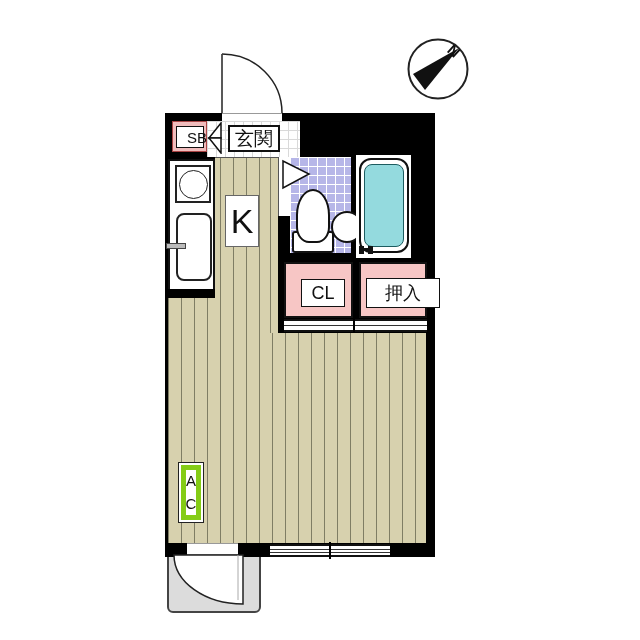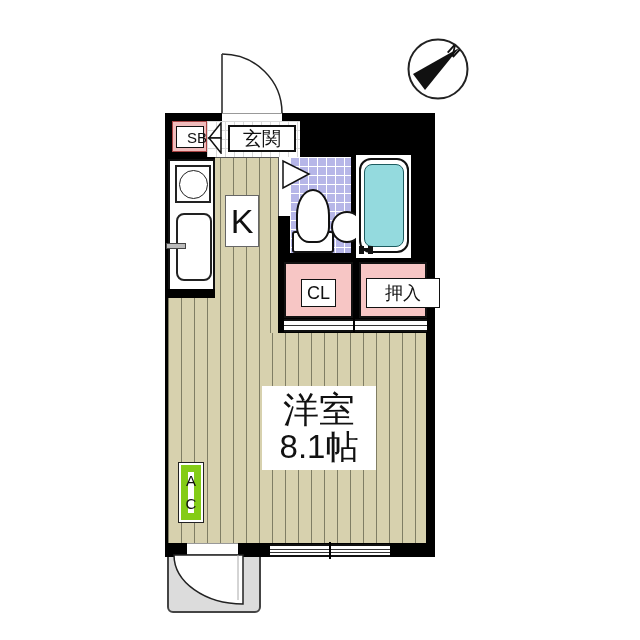--- a/index.html
+++ b/index.html
@@ -54,21 +54,21 @@
     <div class="label-box" style="position:absolute;left:3px;top:4px;width:28px;height:22px;border-width:1.5px;">
       <span style="font-size:15px;margin-left:14px;">SB</span>
     </div>
   </div>
 
   <svg class="abs" style="left:207px;top:122px;" width="16" height="32" viewBox="0 0 16 32">
     <polygon points="14,1 2,16 14,16" fill="#fff" stroke="#111" stroke-width="1.5"></polygon>
     <polygon points="14,31 2,16 14,16" fill="#fff" stroke="#111" stroke-width="1.5"></polygon>
   </svg>
 
-  <div class="abs label-box" style="left:228px;top:125px;width:68px;height:27px;">
+  <div class="abs label-box" style="left:228px;top:125px;width:52px;height:27px;">
     <span style="font-size:19px;">玄関</span>
   </div>
 
   <div class="abs" style="left:168px;top:159px;width:47px;height:132px;background:#fff;
               border:2px solid #111;box-sizing:border-box;"></div>
   <div class="abs" style="left:175px;top:165px;width:36px;height:38px;background:#fff;
               border:2px solid #222;box-sizing:border-box;">
     <div style="position:absolute;left:2px;top:3px;width:27px;height:27px;
                 border:1.5px solid #222;border-radius:50%;"></div>
   </div>
@@ -106,47 +106,42 @@
               border:2px solid #111;border-radius:12px;box-sizing:border-box;"></div>
   <div class="abs" style="left:364px;top:164px;width:40px;height:83px;background:#94dade;
               border:1px solid #1d5c60;border-radius:8px;box-sizing:border-box;"></div>
   <svg class="abs" style="left:356px;top:243px;" width="22" height="14" viewBox="0 0 22 14">
     <rect x="3" y="3" width="5" height="8" fill="#111"></rect>
     <rect x="12" y="3" width="5" height="8" fill="#111"></rect>
     <rect x="7" y="5" width="6" height="3" fill="#111"></rect>
   </svg>
 
   <div class="abs pink" style="left:284px;top:262px;width:69px;height:56px;"></div>
-  <div class="abs label-box" style="left:301px;top:279px;width:35px;height:28px;border-width:1.5px;">
+  <div class="abs label-box" style="left:301px;top:279px;width:44px;height:28px;border-width:1.5px;">
     <span style="font-size:18px;">CL</span>
   </div>
   <div class="abs pink" style="left:359px;top:262px;width:68px;height:56px;"></div>
   <div class="abs label-box" style="left:366px;top:278px;width:74px;height:30px;border-width:1.5px;">
     <span style="font-size:18px;">押入</span>
   </div>
 
   <div class="abs" style="left:284px;top:319px;width:143px;height:13px;box-sizing:border-box;
               border-top:2px solid #111;border-bottom:2px solid #111;
               background:linear-gradient(#fff 0 4px,#333 4px 5px,#fff 5px 9px);"></div>
   <div class="abs wall" style="left:353px;top:319px;width:2px;height:13px;"></div>
 
   <div class="abs label-box" style="left:225px;top:195px;width:34px;height:52px;border:1px solid #666;">
     <span style="font-size:34px;">K</span>
   </div>
 
-  <div class="abs" style="left:262px;top:386px;width:114px;height:84px;background:#fff;
-              display:flex;flex-direction:column;align-items:center;justify-content:center;">
-    <span style="font-size:36px;line-height:1.05;">洋室</span>
-    <span style="font-size:33px;line-height:1.1;">8.1帖</span>
-  </div>
 
   <div class="abs" style="left:178px;top:462px;width:26px;height:61px;background:#fff;
               border:1.5px solid #222;box-sizing:border-box;">
     <div style="position:absolute;left:2px;top:2px;right:2px;bottom:2px;
-                border:7px solid #84cc16;display:flex;align-items:center;justify-content:center;">
+                border:5px solid #84cc16;display:flex;align-items:center;justify-content:center;">
       <span style="font-size:15px;width:12px;word-break:break-all;
                    text-align:center;line-height:1.5;">AC</span>
     </div>
   </div>
 
   <div class="abs" style="left:187px;top:543px;width:51px;height:14px;
               background:linear-gradient(#999 0 1px,#fff 1px 11px,#999 11px 12px,#fff 12px);"></div>
   <div class="abs" style="left:270px;top:544px;width:120px;height:13px;box-sizing:border-box;
               border-top:2px solid #111;border-bottom:2px solid #111;
               background:linear-gradient(#fff 0 3px,#333 3px 4px,#fff 4px 6px,#333 6px 7px,#fff 7px);"></div>

